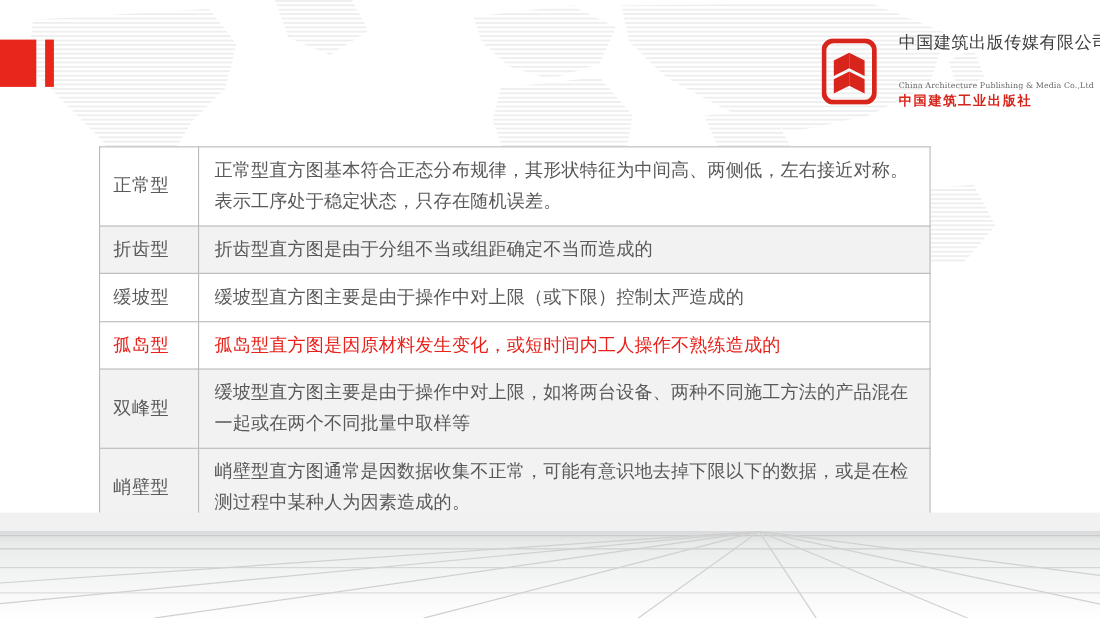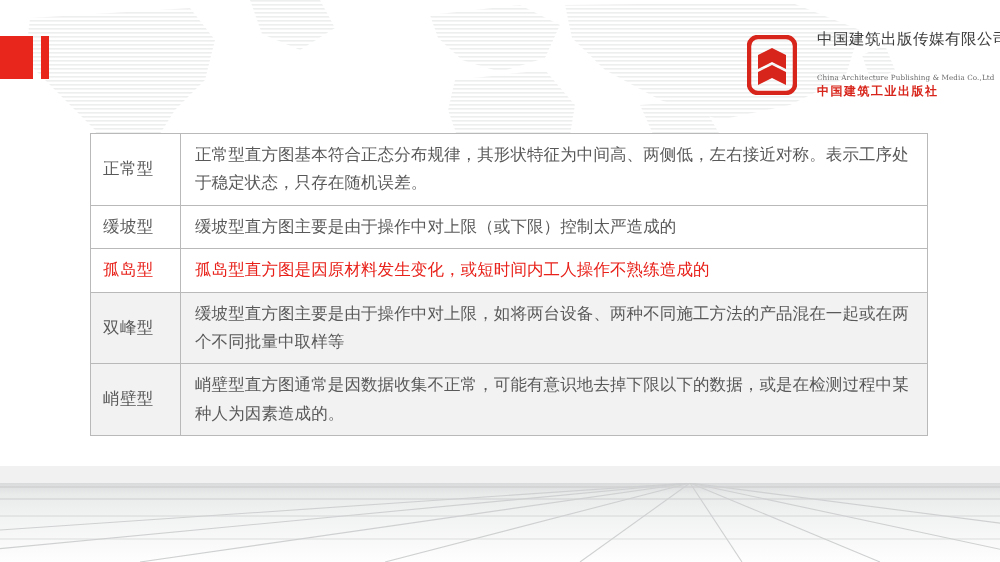--- a/index.html
+++ b/index.html
@@ -58,21 +58,21 @@
     font-family:"DejaVu Sans","Liberation Sans",sans-serif;
     letter-spacing:1.5px; white-space:nowrap; line-height:1.2;
     margin-top:1px;
   }
 
   
   .tbl-wrap {
     position:absolute; left:90px; top:133px; width:838px;
   }
   table.info {
-    border-collapse:collapse; width:838px; table-layout:fixed;
+    border-collapse:collapse; width:756px; table-layout:fixed;
     background:#ffffff;
   }
   table.info td {
     border:1px solid #b9b9b9;
     vertical-align:middle;
     color:#595959;
     font-size:16.5px;
     line-height:1.72;
     font-family:"DejaVu Sans","Liberation Sans",sans-serif;
   }
@@ -161,20 +161,24 @@
     </span>
   </div>
 
   <div class="tbl-wrap">
     <table class="info">
       <tbody>
         <tr class="plain">
           <td class="k">正常型</td>
           <td class="v">正常型直方图基本符合正态分布规律，其形状特征为中间高、两侧低，左右接近对称。表示工序处于稳定状态，只存在随机误差。</td>
         </tr>
+        <tr class="shade">
+          <td class="k">折齿型</td>
+          <td class="v">折齿型直方图是由于分组不当或组距确定不当而造成的</td>
+        </tr>
         <tr class="plain">
           <td class="k">缓坡型</td>
           <td class="v">缓坡型直方图主要是由于操作中对上限（或下限）控制太严造成的</td>
         </tr>
         <tr class="accent">
           <td class="k">孤岛型</td>
           <td class="v">孤岛型直方图是因原材料发生变化，或短时间内工人操作不熟练造成的</td>
         </tr>
         <tr class="shade">
           <td class="k">双峰型</td>

